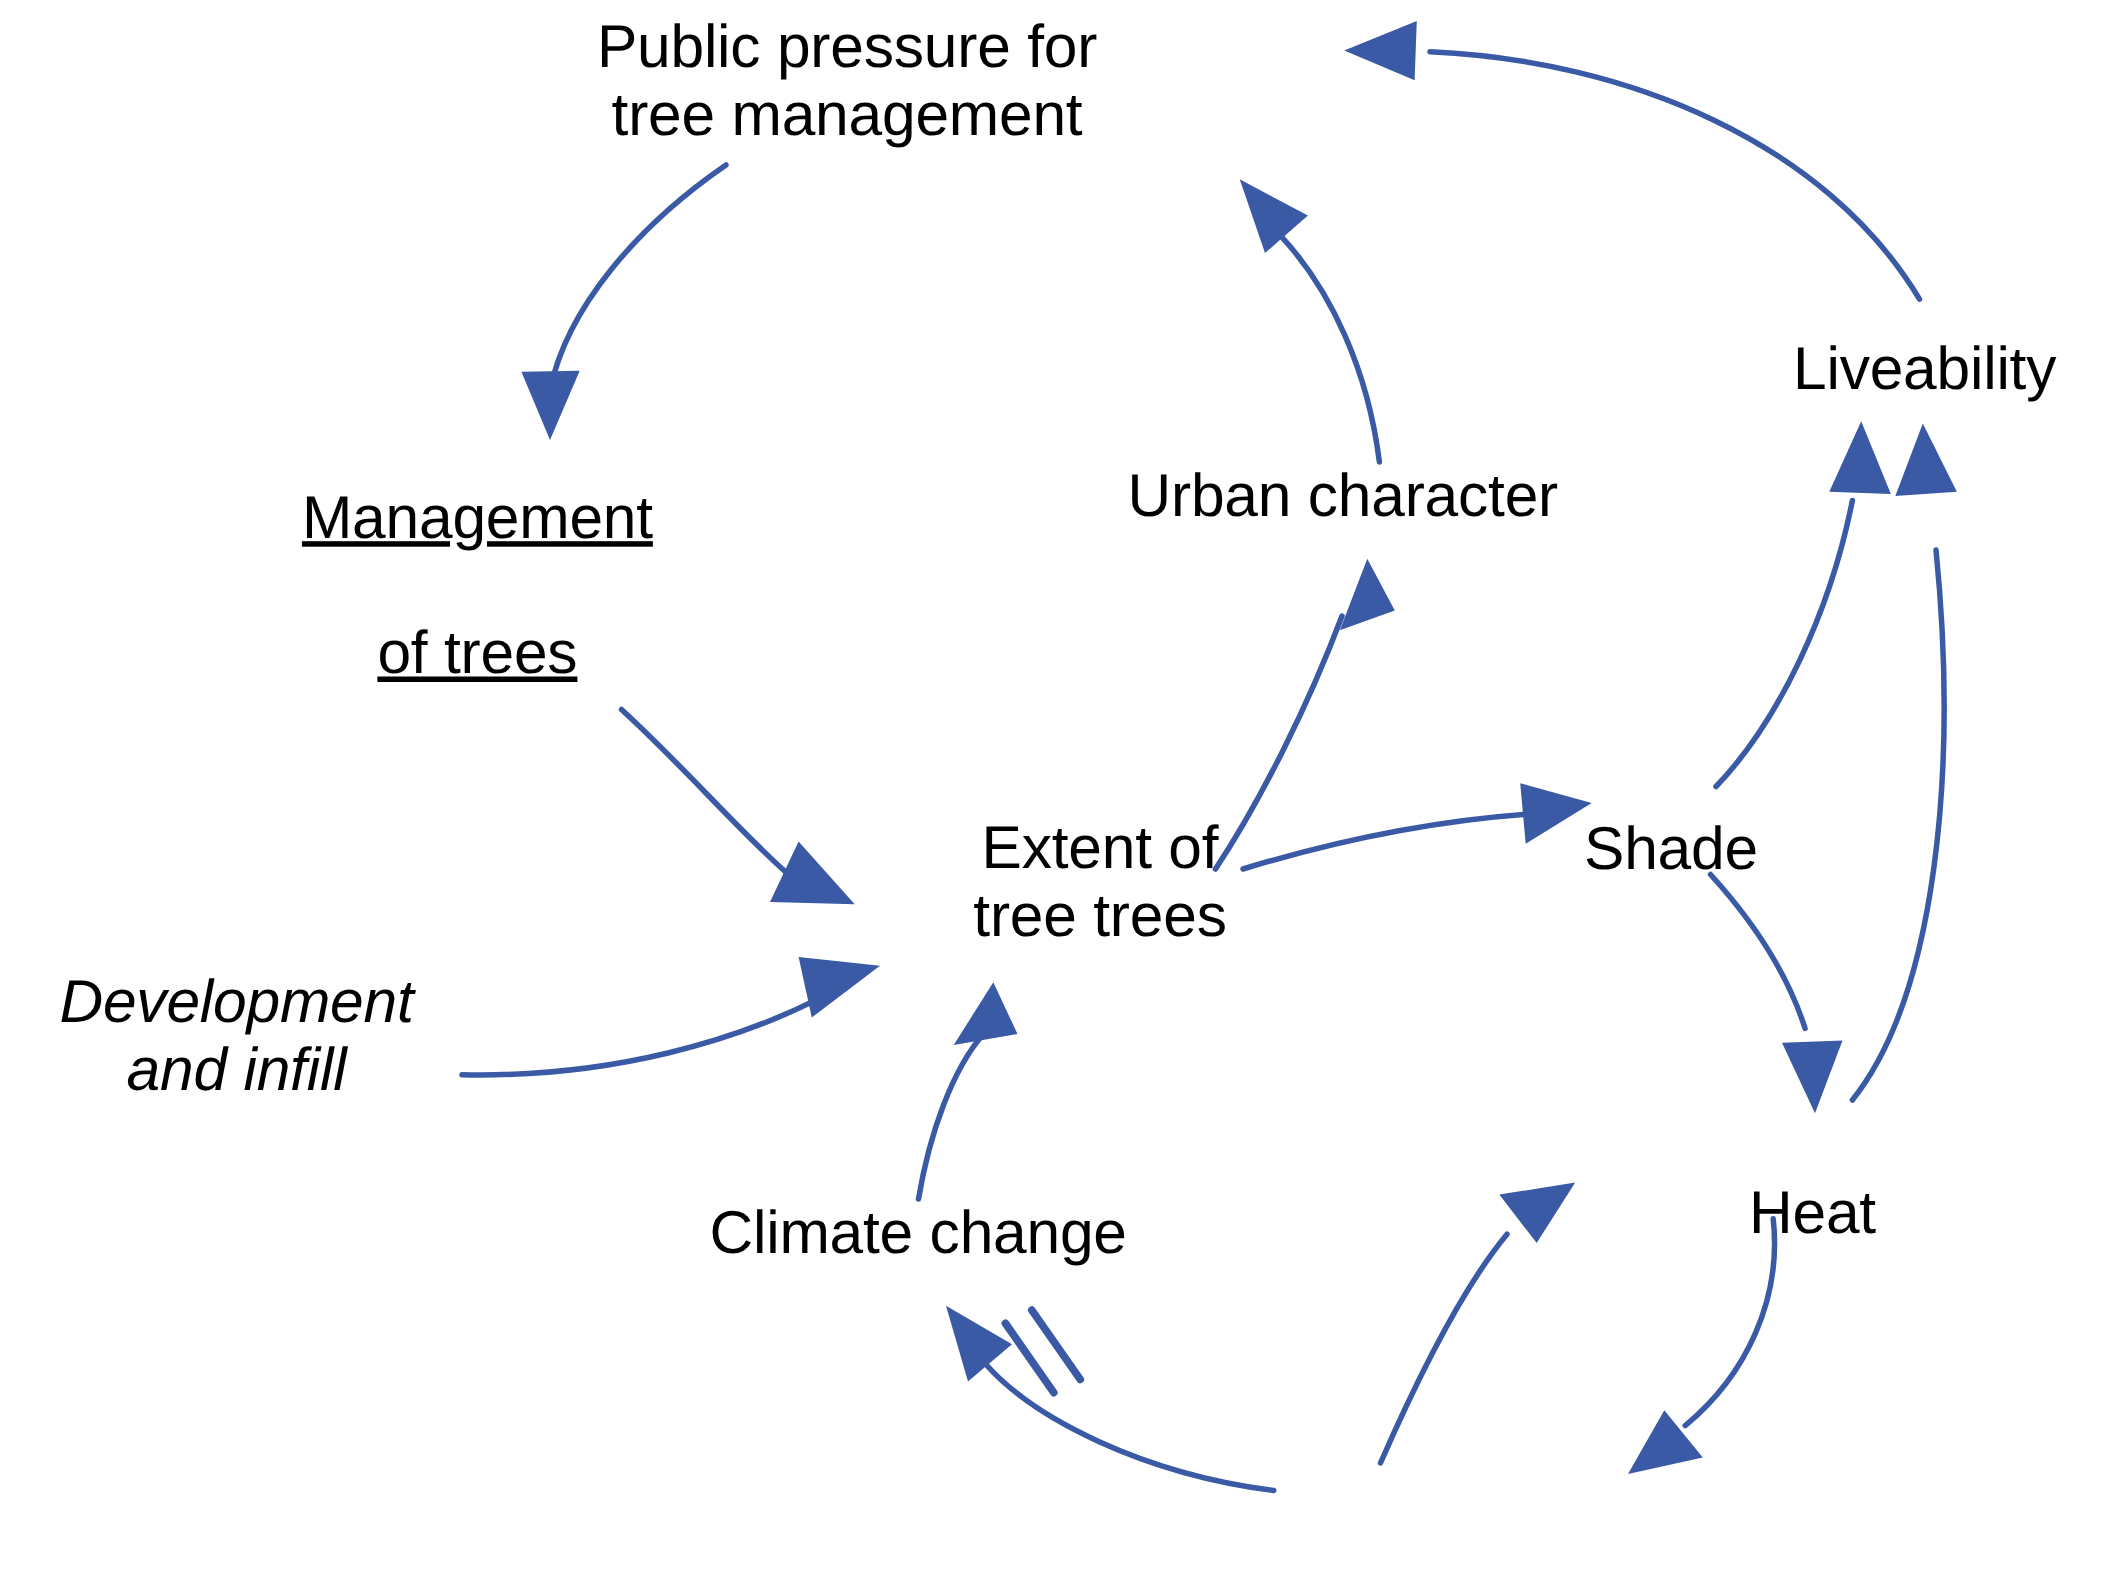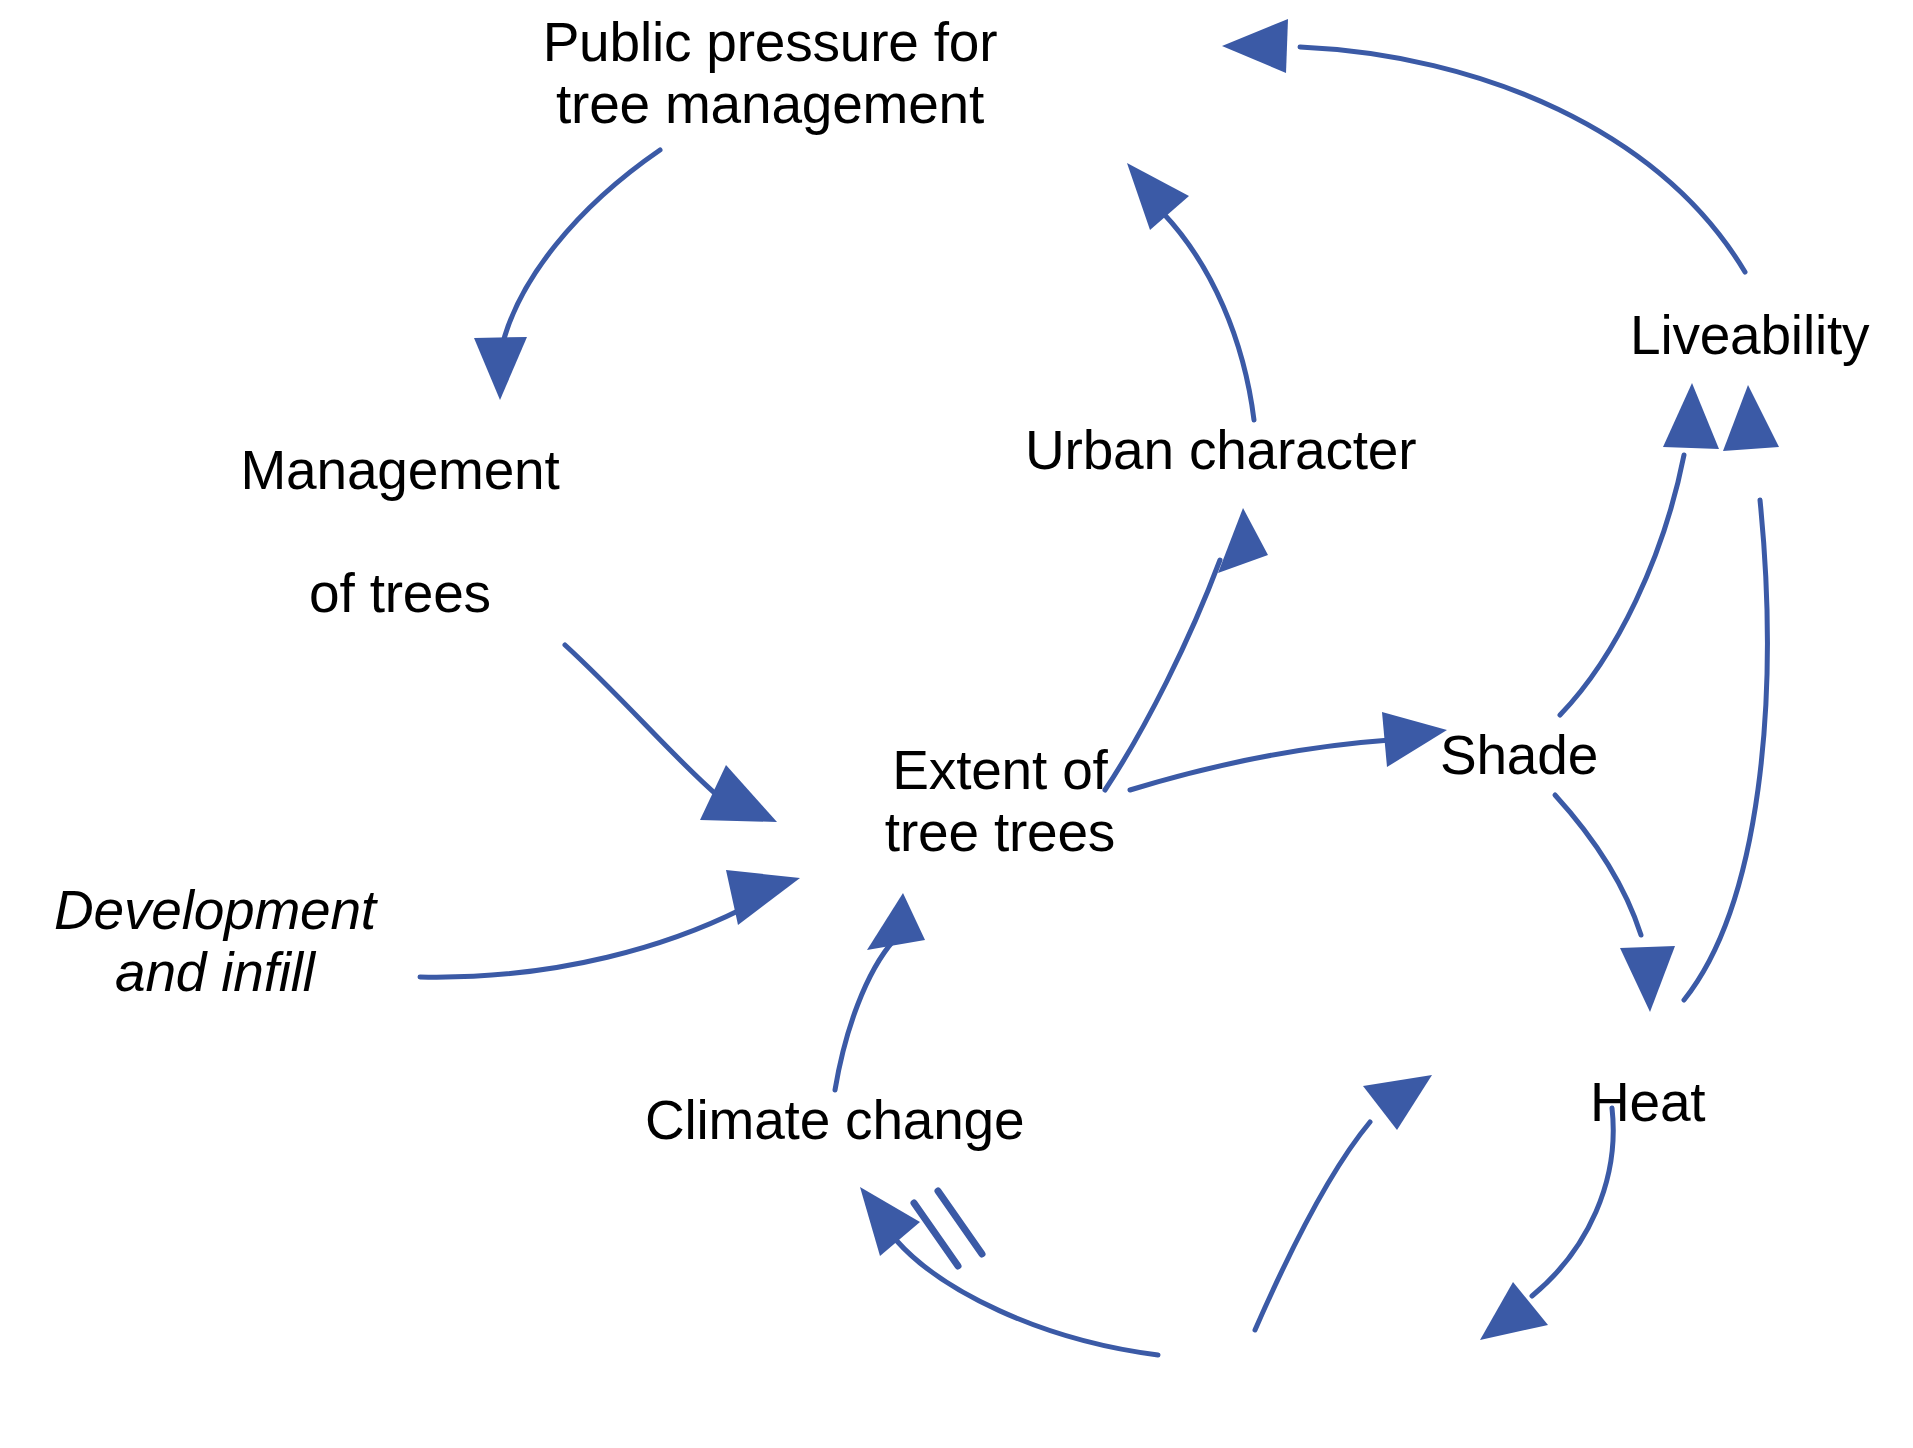--- a/index.html
+++ b/index.html
@@ -118,29 +118,29 @@
       <polygon points="860,1187 880,1256, 920,1222" fill="#3b5aa6"></polygon>
       <g>
         <line x1="914" y1="1203" x2="958" y2="1266" stroke="#3b5aa6" stroke-width="7" stroke-linecap="round"></line>
         <line x1="938" y1="1191" x2="982" y2="1254" stroke="#3b5aa6" stroke-width="7" stroke-linecap="round"></line>
       </g>
     </g>
   </svg>
 
   <div class="node-label center" style="left:770px; top:12px;"><span>Public pressure for</span><br><span>tree management</span></div>
 
-  <div class="node-label center" style="left:400px; top:440px;"><span>Management</span><br><br><span>of trees</span></div>
+  <div class="node-label center" style="left:434px; top:440px;text-decoration:underline;"><span>Management</span><br><br><span>of trees</span></div>
 
   <div class="node-label leftal" style="left:1630px; top:305px;">Liveability</div>
 
   <div class="node-label leftal" style="left:1025px; top:420px;">Urban character</div>
 
   <div class="node-label center" style="left:1000px; top:740px;"><span>Extent of</span><br><span>tree trees</span></div>
 
-  <div class="node-label leftal" style="left:1440px; top:725px;">Shade</div>
+  <div class="node-label leftal" style="left:1440px; top:741px;">Shade</div>
 
   <div class="node-label center" style="left:215px; top:880px;font-style:italic;"><span>Development</span><br><span>and infill</span></div>
 
   <div class="node-label leftal" style="left:1590px; top:1040px;margin-top:32px;">Heat</div>
 
   <div class="node-label leftal" style="left:645px; top:1090px;text-align:center;">Climate change</div>
 
 
 </div>
 

